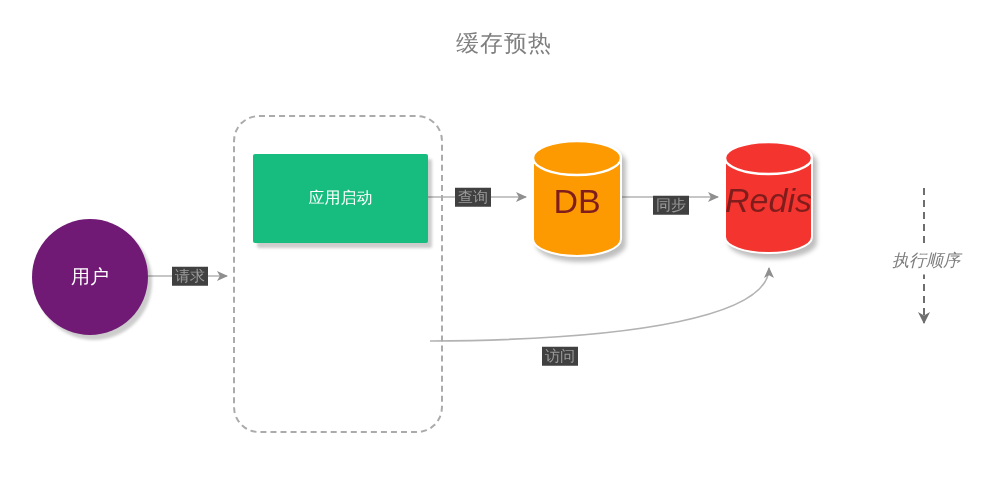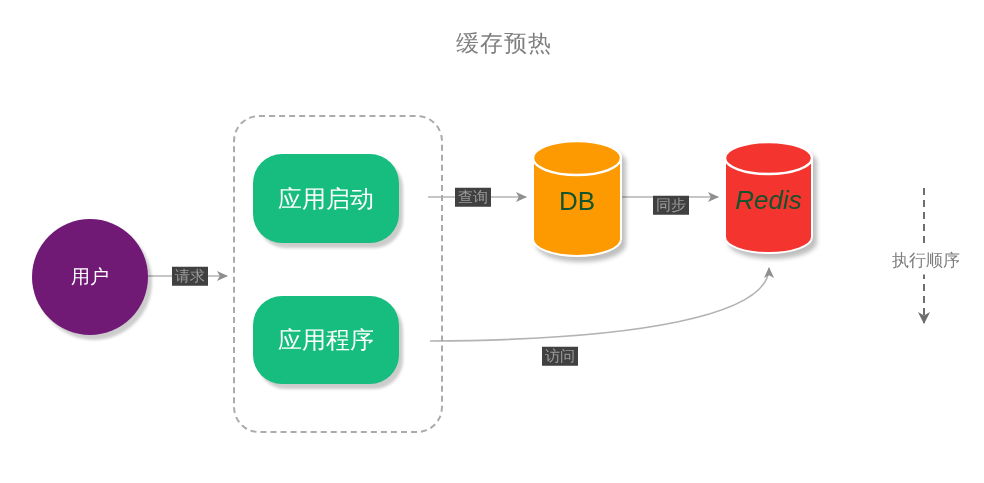--- a/index.html
+++ b/index.html
@@ -54,45 +54,45 @@
     top: 115px;
     width: 210px;
     height: 318px;
     border: 2px dashed #ababab;
     border-radius: 26px;
     box-sizing: border-box;
     background: transparent;
   }
   .node-rect {
     left: 253px;
-    width: 146px;
+    width: 175px;
     height: 89px;
-    border-radius: 29px;
+    border-radius: 2px;
     background: #16BD7E;
-    font-size: 24px;
+    font-size: 16px;
     box-shadow: 4px 5px 3px rgba(0,0,0,0.20);
   }
   .node-app-start { top: 154px; }
   .node-app-program { top: 296px; height: 88px; }
   .cylinder {
     position: absolute;
   }
   .cylinder svg {
     display: block;
     filter: drop-shadow(4px 5px 2px rgba(0,0,0,0.25));
   }
   .cyl-label {
     position: absolute;
     left: 0;
     right: 0;
     top: 52%;
     transform: translateY(-50%);
     text-align: center;
-    color: #14532d;
-    font-size: 26px;
+    color: #7f1d1d;
+    font-size: 34px;
   }
   .cyl-db { left: 532px; top: 140px; width: 90px; height: 118px; }
   .cyl-redis { left: 724px; top: 141px; width: 89px; height: 114px; font-style: italic; }
   .edge-label {
     position: absolute;
     transform: translate(-50%, -50%);
     background: #404040;
     color: #9c9c9c;
     font-size: 15px;
     line-height: 1.1;
@@ -100,20 +100,21 @@
     white-space: nowrap;
   }
   .side-note {
     position: absolute;
     transform: translate(-50%, -50%);
     background: #ffffff;
     color: #7d7d7d;
     font-size: 17px;
     padding: 3px 2px;
     white-space: nowrap;
+    font-style: italic;
   }
 </style>
 </head>
 <body>
 
 <div class="canvas">
 
   <div class="diagram-title">缓存预热</div>
 
   <svg class="edges-layer" width="984" height="483" viewBox="0 0 984 483">
@@ -139,23 +140,20 @@
 
   <div class="group-box"></div>
 
   <div class="node node-user">
     <span>用户</span>
   </div>
 
   <div class="node node-rect node-app-start">
     <span>应用启动</span>
   </div>
-  <div class="node node-rect node-app-program">
-    <span>应用程序</span>
-  </div>
 
   <div class="cylinder cyl-db">
     <svg width="90" height="118" viewBox="0 0 90 118">
       <path d="M1,18 A44,17 0 0 1 89,18 L89,99 A44,17 0 0 1 1,99 Z" fill="#FD9A02" stroke="#ffffff" stroke-width="2"></path>
       <ellipse cx="45" cy="18" rx="44" ry="17" fill="#FD9A02" stroke="#ffffff" stroke-width="2.4"></ellipse>
     </svg>
     <span class="cyl-label">DB</span>
   </div>
 
   <div class="cylinder cyl-redis">

